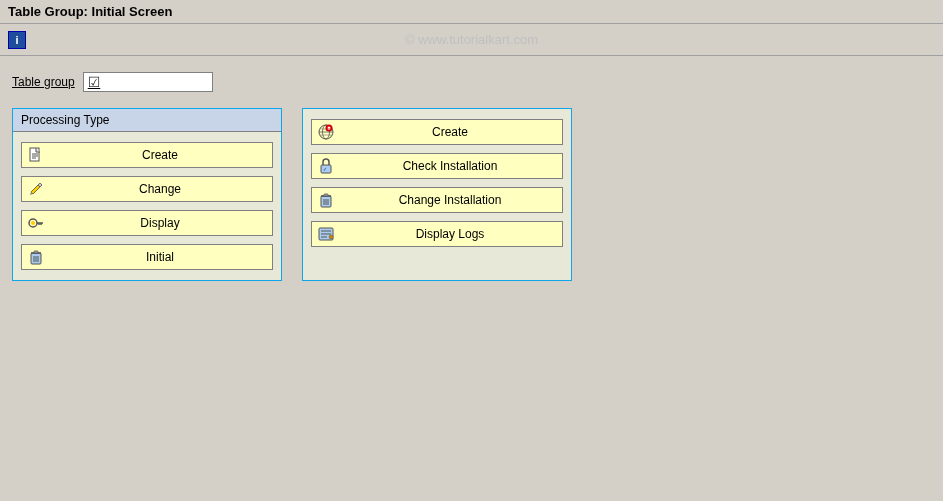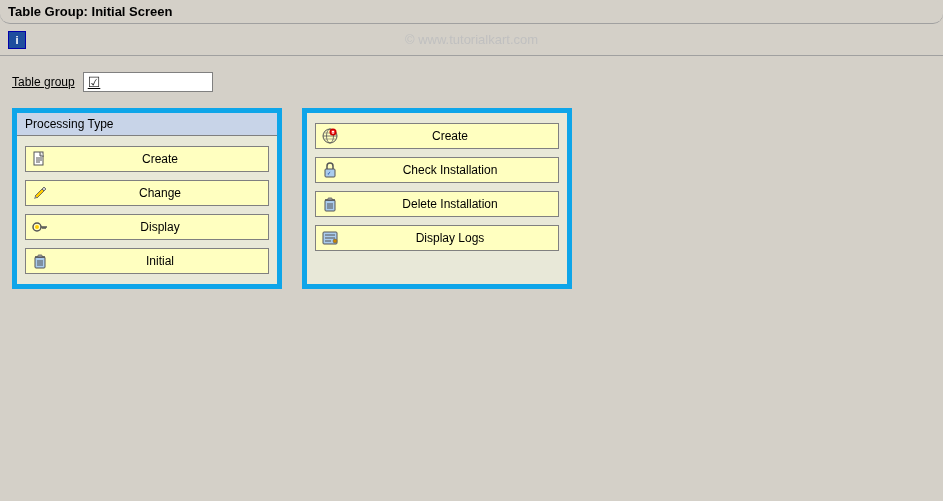--- a/index.html
+++ b/index.html
@@ -15,21 +15,20 @@
 
     .title-bar {
       background: #d4d0c8;
       padding: 4px 8px;
       font-weight: bold;
       font-size: 13px;
       border-bottom: 1px solid #a0a0a0;
       display: flex;
       align-items: center;
       gap: 8px;
-      border-radius: 10px;
     }
 
     .toolbar {
       background: #d4d0c8;
       padding: 4px 8px;
       display: flex;
       align-items: center;
       border-bottom: 1px solid #a0a0a0;
       height: 32px;
       position: relative;
@@ -82,21 +81,21 @@
       font-size: 14px;
       color: #333;
     }
 
     .panels-row {
       display: flex;
       gap: 20px;
     }
 
     .panel {
-      border: 5px solid #0ea5e9;
+      border: 1px solid #0ea5e9;
       background: #e8e8d8;
       min-width: 270px;
     }
 
     .panel-header {
       background: #c8d4e8;
       padding: 4px 8px;
       font-size: 12px;
       font-weight: normal;
       border-bottom: 1px solid #808080;
@@ -257,21 +256,21 @@
           <span class="btn-icon">
             <svg width="12" height="15" viewBox="0 0 12 15">
                 <rect x="1" y="3" width="10" height="11" rx="1" fill="#aaccee" stroke="#555" stroke-width="1"></rect>
                 <line x1="1" y1="3" x2="11" y2="3" stroke="#555" stroke-width="1.5"></line>
                 <rect x="4" y="1" width="4" height="2" rx="0.5" fill="#aaa" stroke="#555" stroke-width="0.8"></rect>
                 <line x1="4" y1="6" x2="4" y2="12" stroke="#555" stroke-width="1"></line>
                 <line x1="6" y1="6" x2="6" y2="12" stroke="#555" stroke-width="1"></line>
                 <line x1="8" y1="6" x2="8" y2="12" stroke="#555" stroke-width="1"></line>
               </svg>
           </span>
-          <span class="btn-label">Delete Installation</span>
+          <span class="btn-label">Change Installation</span>
         </button>
 
         <button class="sap-button">
           <span class="btn-icon">
             <svg width="16" height="14" viewBox="0 0 16 14">
                 <rect x="1" y="1" width="14" height="12" rx="1" fill="#aaccee" stroke="#555" stroke-width="1"></rect>
                 <line x1="3" y1="4" x2="13" y2="4" stroke="#555" stroke-width="1"></line>
                 <line x1="3" y1="7" x2="13" y2="7" stroke="#555" stroke-width="1"></line>
                 <line x1="3" y1="10" x2="9" y2="10" stroke="#555" stroke-width="1"></line>
                 <circle cx="13" cy="10" r="2" fill="#cc8800" stroke="#555" stroke-width="0.5"></circle>

